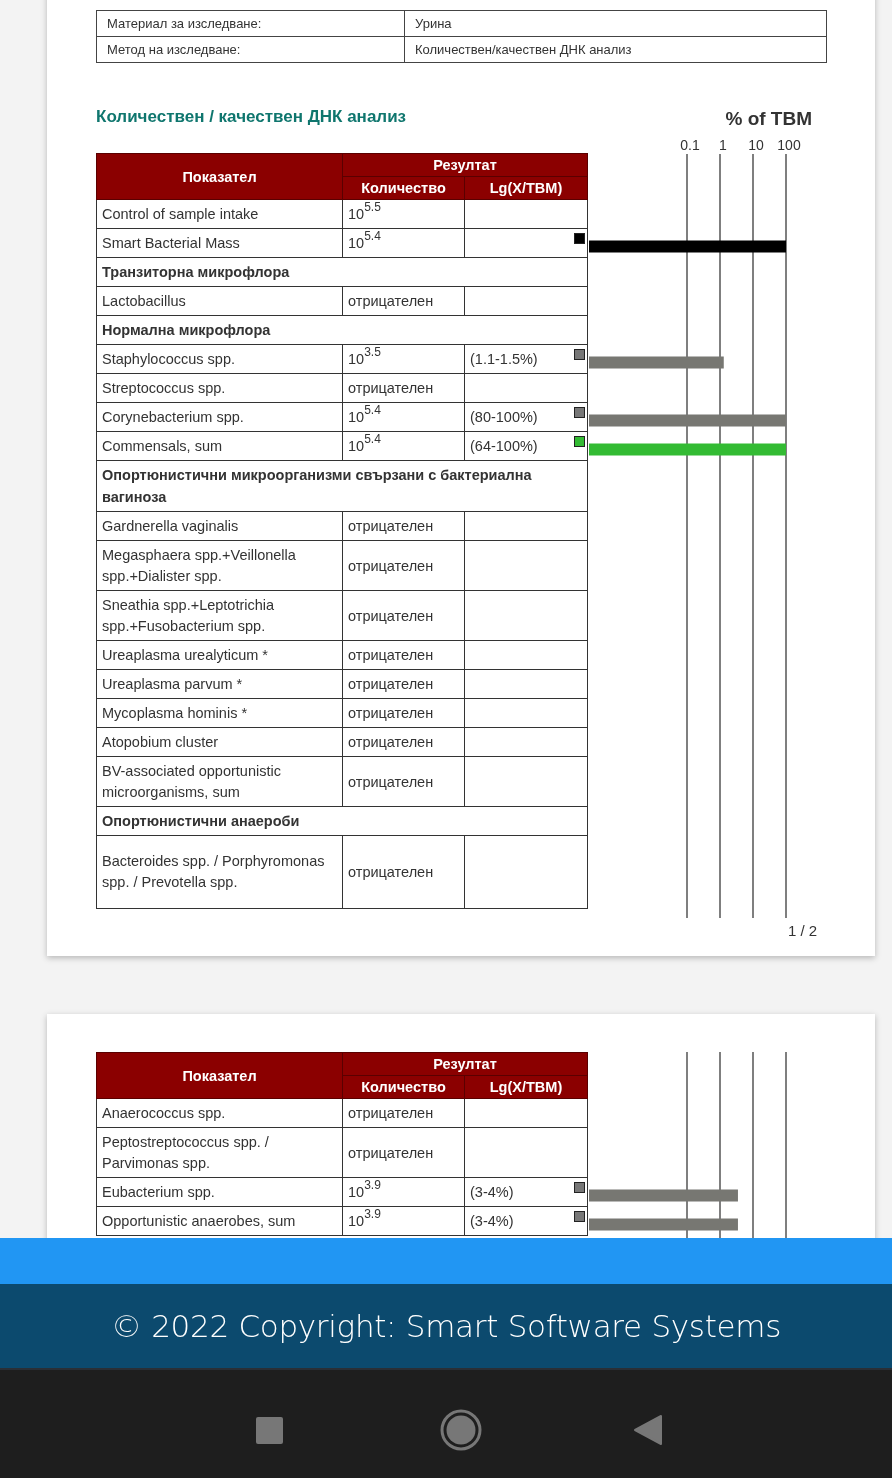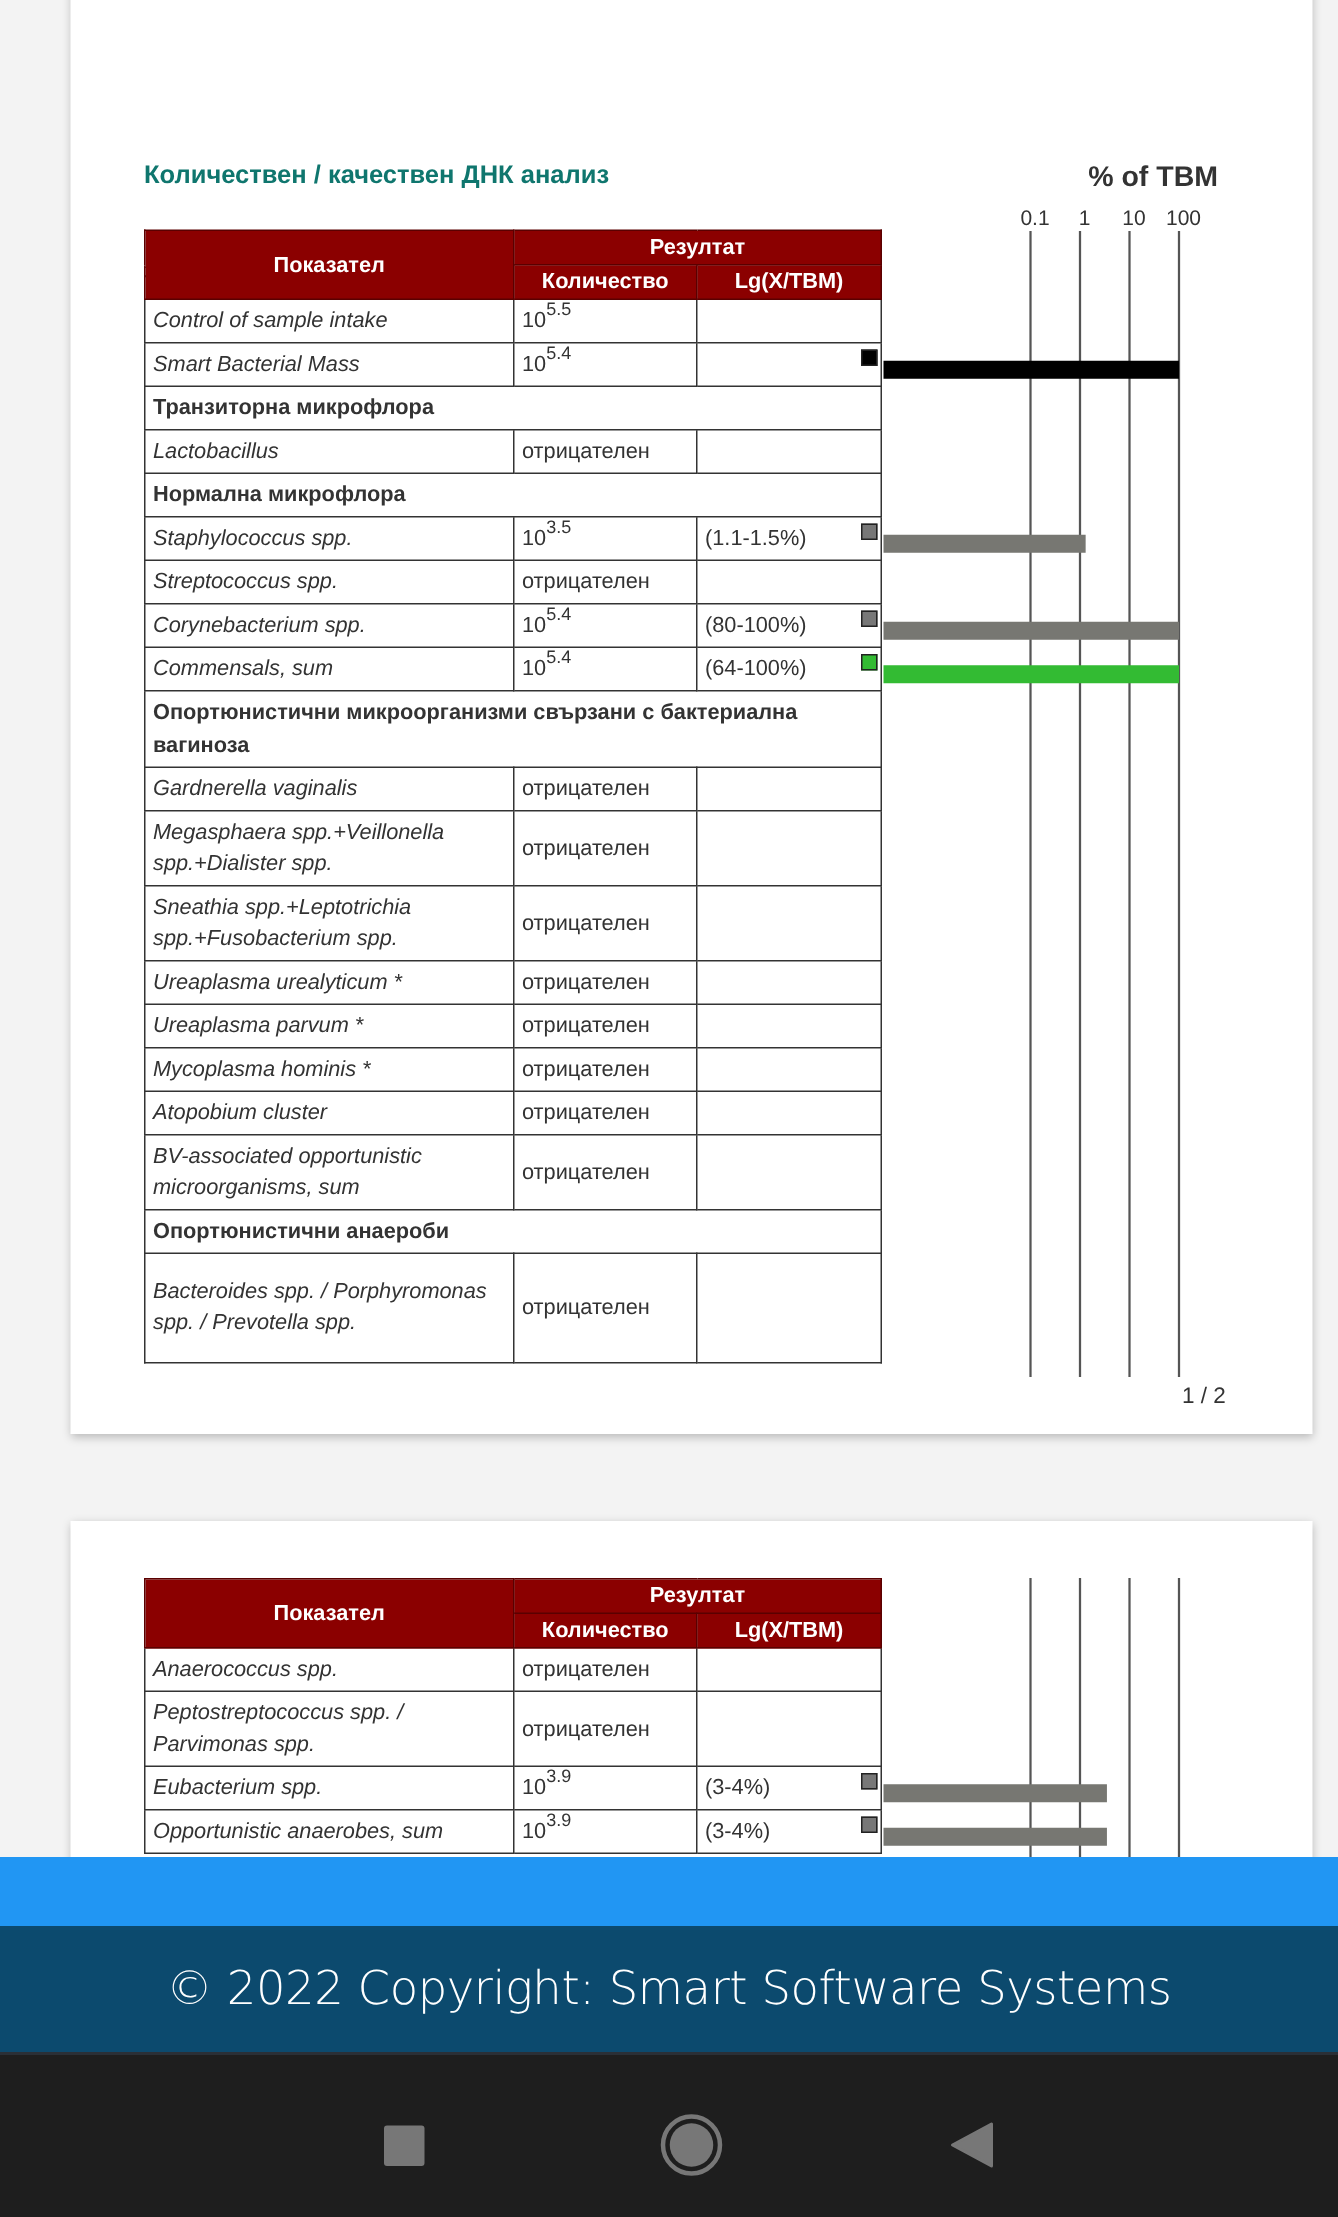--- a/index.html
+++ b/index.html
@@ -19,21 +19,21 @@
 
   .chart-title { position: absolute; left: 670px; top: 118px; width: 95px; text-align: right; font-size: 19px; font-weight: bold; color: #333; }
 
   table.res { position: absolute; left: 49px; border-collapse: collapse; width: 492px; font-size: 14.5px; }
   table.res td { border: 1px solid #333; padding: 2px 5px; vertical-align: middle; color: #333; }
   table.res th { background: #8b0000; color: #fff; font-weight: bold; border: 1px solid #5a0000; font-size: 14.5px; }
   table.res th.h1 { width: 246px; height: 46px; }
   table.res th.h2 { height: 22px; }
   table.res th.h3 { height: 22px; width: 122px; }
   table.res th.h4 { height: 22px; }
-  table.res td.c1 { width: 246px; line-height: 21px; font-style: italic; }
+  table.res td.c1 { width: 246px; line-height: 21px; }
   table.res td.c2 { width: 122px; }
   table.res td.c3 { position: relative; }
   table.res tr.r1 td { height: 29px; }
   table.res tr.r2 td { height: 50px; }
   table.res tr.r3 td { height: 73px; }
   table.res tr.cat td { font-weight: bold; height: 29px; margin-left: 44px; }
   table.res tr.cat2 td { font-weight: bold; height: 51px; line-height: 22px; }
   .sup { font-size: 12px; position: relative; top: -8px; }
   .legend-sq { position: absolute; right: 2px; top: 4px; width: 11px; height: 11px; border: 1px solid #222; }
 
@@ -45,20 +45,32 @@
 
   .blue-band { position: absolute; left: 0; top: 1238px; width: 892px; height: 46px; background: #2196f3; }
   .footer { position: absolute; left: 0; top: 1284px; width: 892px; height: 84px; background: #0c4a6e; display: flex; align-items: center; justify-content: center; color: #fff; font-size: 31px; font-family: "DejaVu Sans", sans-serif; font-weight: 300; letter-spacing: -0.3px; }
   .navbar { position: absolute; left: 0; top: 1368px; width: 892px; height: 110px; background: #1e1e1e; border-top: 2px solid #2a2f36; }
   .nav-btn { position: absolute; top: 38px; width: 44px; height: 44px; display: flex; align-items: center; justify-content: center; cursor: pointer; }
 </style>
 </head>
 <body>
 
 <div class="page" id="page1">
+  <table class="info-table">
+    <tbody>
+        <tr>
+      <td>Материал за изследване:</td>
+      <td>Урина</td>
+    </tr>
+    <tr>
+      <td>Метод на изследване:</td>
+      <td>Количествен/качествен ДНК анализ</td>
+    </tr>
+  </tbody>
+    </table>
 
   <div class="section-title">Количествен / качествен ДНК анализ</div>
   <div class="note">Забележка: Нормоценоза.</div>
   <div class="chart-title">% of TBM</div>
 
   <table class="res" id="table1">
     <thead>
       <tr>
         <th class="h1" rowspan="2">Показател</th>
         <th class="h2" colspan="2">Резултат</th>

